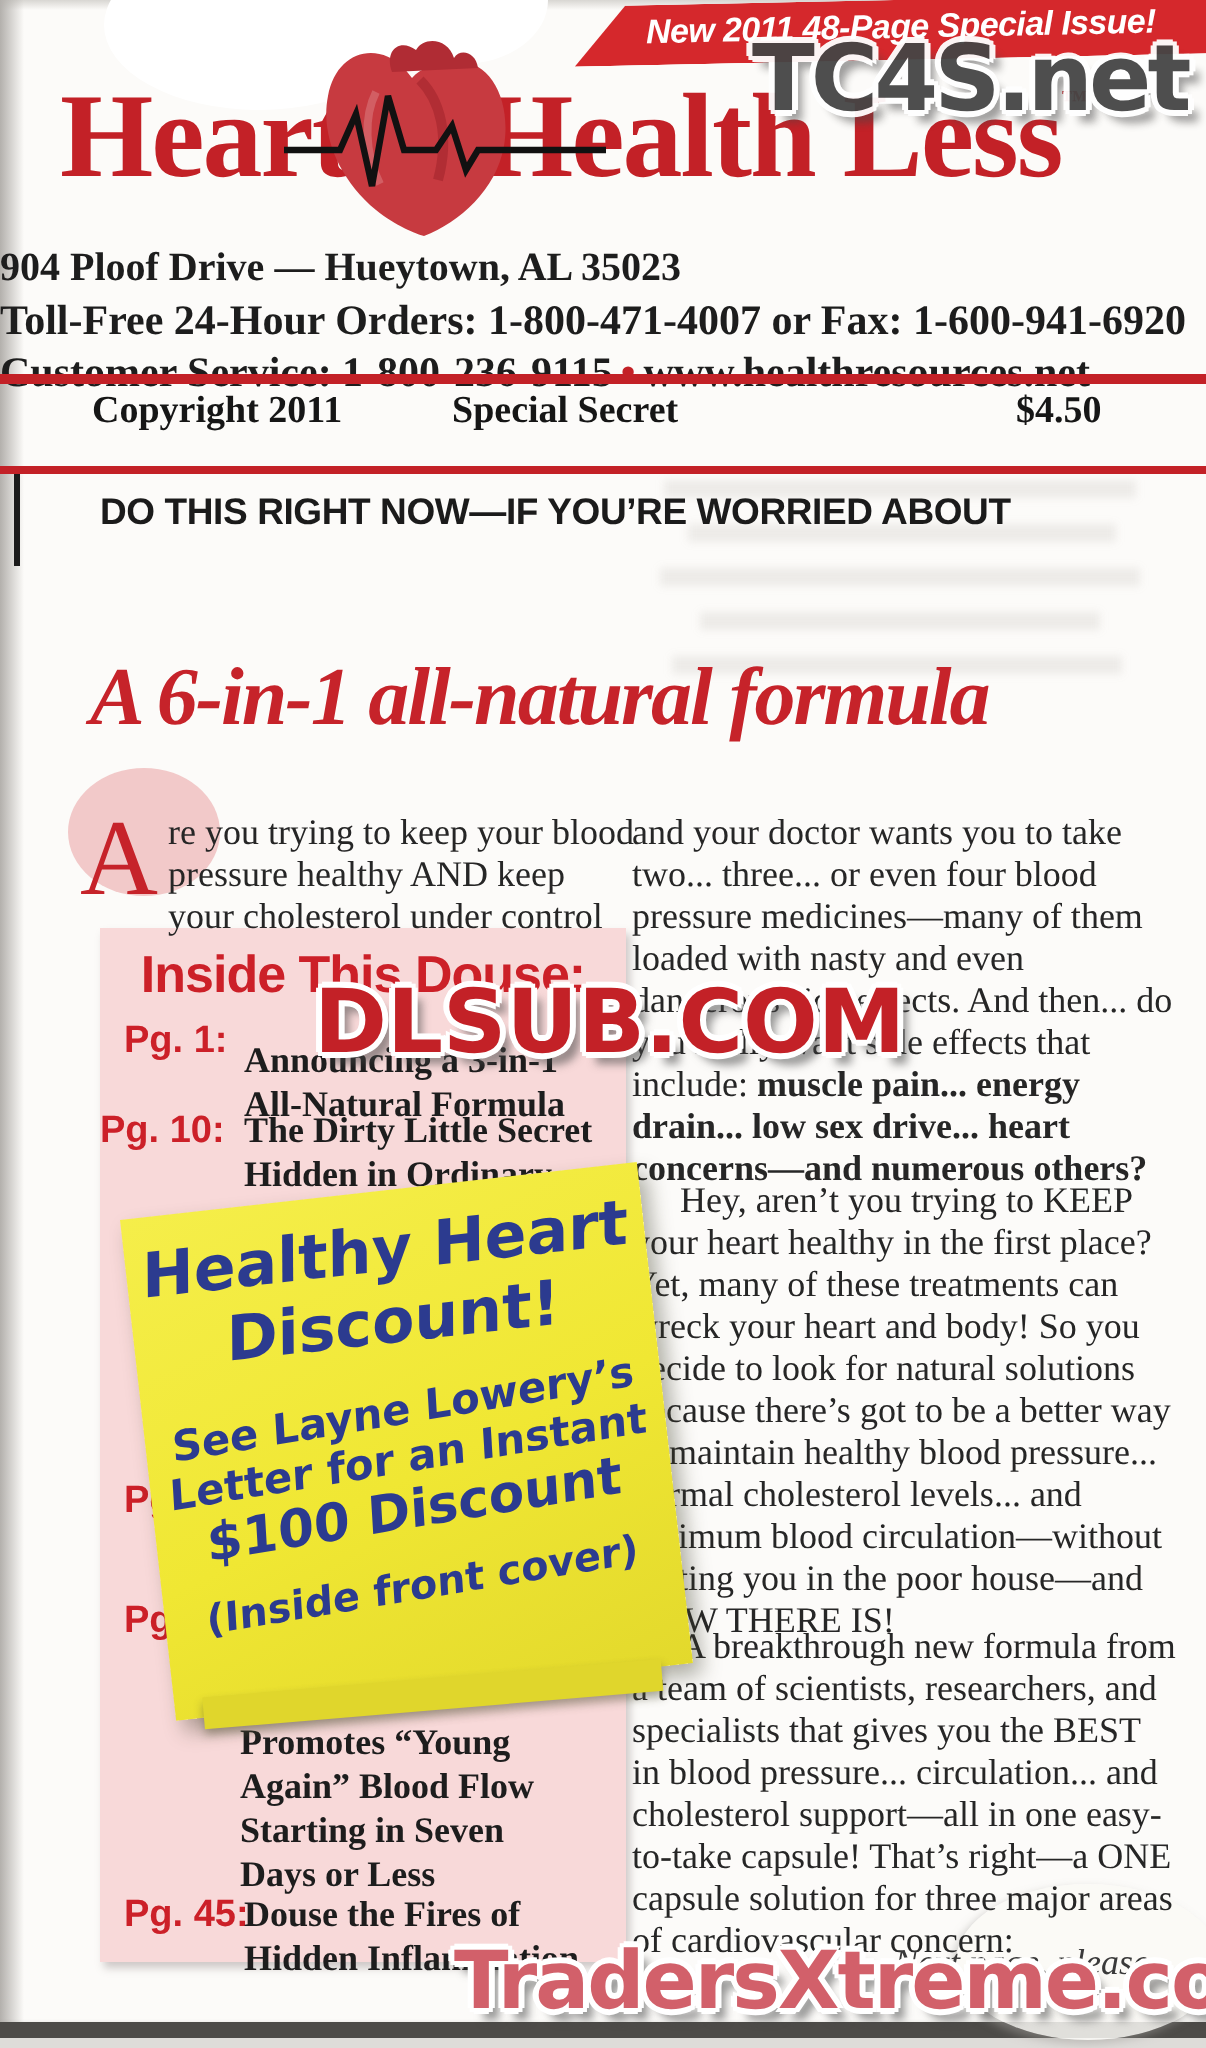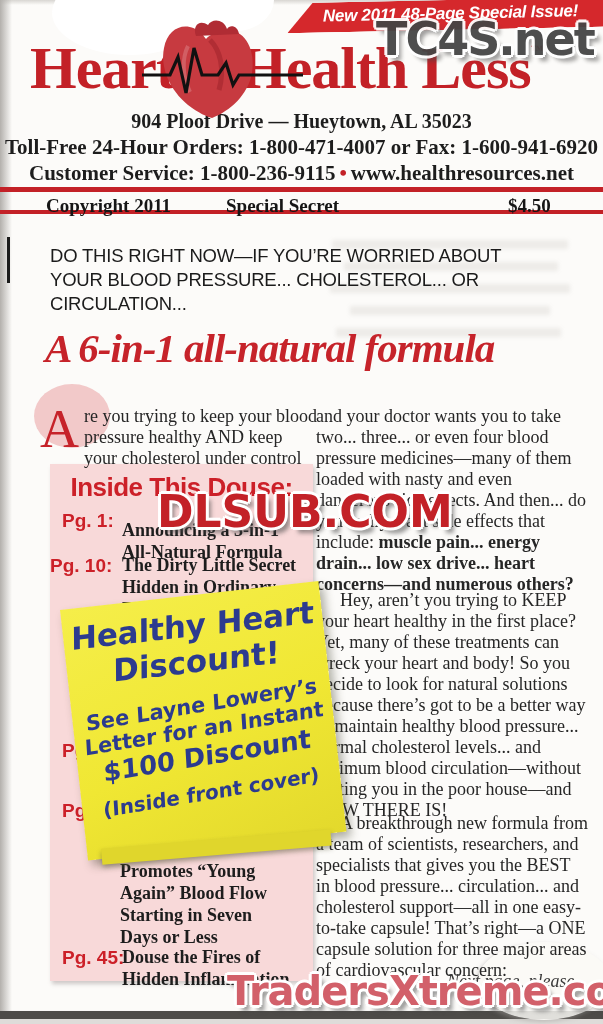--- a/index.html
+++ b/index.html
@@ -31,38 +31,38 @@
 
   
   .mast-word{position:absolute;top:34px;font-family:"Liberation Serif",serif;font-weight:bold;
     font-size:60px;color:#c32127;letter-spacing:-1px;z-index:7;white-space:nowrap;}
   .mast-left{left:30px;}
   .mast-right{left:240px;}
   .tm{font-size:13px;vertical-align:34px;letter-spacing:0;}
   .heart-svg{position:absolute;left:140px;top:18px;z-index:8;}
 
   
-  .contact{position:absolute;left:0;top:109px;width:100%;text-align:center;z-index:6;
+  .contact{position:absolute;left:0;top:122px;width:100%;text-align:left;z-index:6;
     font-weight:bold;color:#1d1d1d;}
   .contact .l1{font-size:20px;line-height:25px;}
   .contact .l2{font-size:21px;line-height:26px;}
   .contact .l3{font-size:21px;line-height:26px;}
   .bullet{color:#c32127;padding:0 4px;}
 
   
-  .issuebar{position:absolute;left:0;top:187px;width:100%;height:27px;
+  .issuebar{position:absolute;left:0;top:187px;width:100%;height:50px;
     border-top:5px solid #c32127;border-bottom:4px solid #c32127;z-index:6;}
   .issuebar .cell{position:absolute;top:3px;font-weight:bold;font-size:19px;color:#161616;}
   .cell-copy{left:46px;}
   .cell-issue{left:226px;}
   .cell-price{left:508px;}
 
   
   .kicker{position:absolute;left:50px;top:244px;width:500px;z-index:6;
-    font-family:"Liberation Sans",sans-serif;font-weight:normal;font-size:18.5px;line-height:24px;
+    font-family:"Liberation Sans",sans-serif;font-weight:bold;font-size:18.5px;line-height:24px;
     color:#1b1b1b;letter-spacing:-0.2px;}
   .announcing{position:absolute;left:47px;top:292px;font-style:italic;font-weight:bold;
     font-size:30px;color:#c6232a;z-index:6;}
   .main-title{position:absolute;left:45px;top:324px;font-style:italic;font-weight:bold;
     font-size:41px;color:#c6232a;letter-spacing:-1px;z-index:6;white-space:nowrap;}
 
   
   .body-text{font-size:18px;line-height:21px;color:#262626;}
   .intro{position:absolute;left:40px;top:388px;width:278px;z-index:6;}
   .dropcap-circle{position:absolute;left:34px;top:384px;width:76px;height:64px;border-radius:50%;
@@ -148,21 +148,20 @@
   </div>
 
   <div class="issuebar" data-name="issue-info-bar">
     <div class="cell cell-copy" data-name="copyright-text">Copyright 2011</div>
     <div class="cell cell-issue" data-name="issue-label">Special Secret</div>
     <div class="cell cell-price" data-name="issue-price">$4.50</div>
   </div>
 
   <div class="kicker" data-name="headline-kicker">
     <div data-name="headline-kicker-line1">DO THIS RIGHT NOW—IF YOU’RE WORRIED ABOUT</div>
-    <div data-name="headline-kicker-line2">YOUR BLOOD PRESSURE... CHOLESTEROL... OR CIRCULATION...</div>
   </div>
   <div class="main-title" data-name="page-title">A 6-in-1 all-natural formula</div>
 
   <div class="dropcap-circle" data-name="dropcap-circle"></div>
   <p class="body-text intro" data-name="intro-paragraph"><span class="dropcap" data-name="dropcap-letter">A</span><span data-name="intro-paragraph-text">re you trying to keep your blood pressure healthy AND keep your cholesterol under control</span></p>
 
   <div class="pinkbox" data-name="inside-this-issue-box">
     <div class="inside-title" data-name="inside-issue-title">Inside This Douse:</div>
 
     <div class="item" data-name="toc-item">

